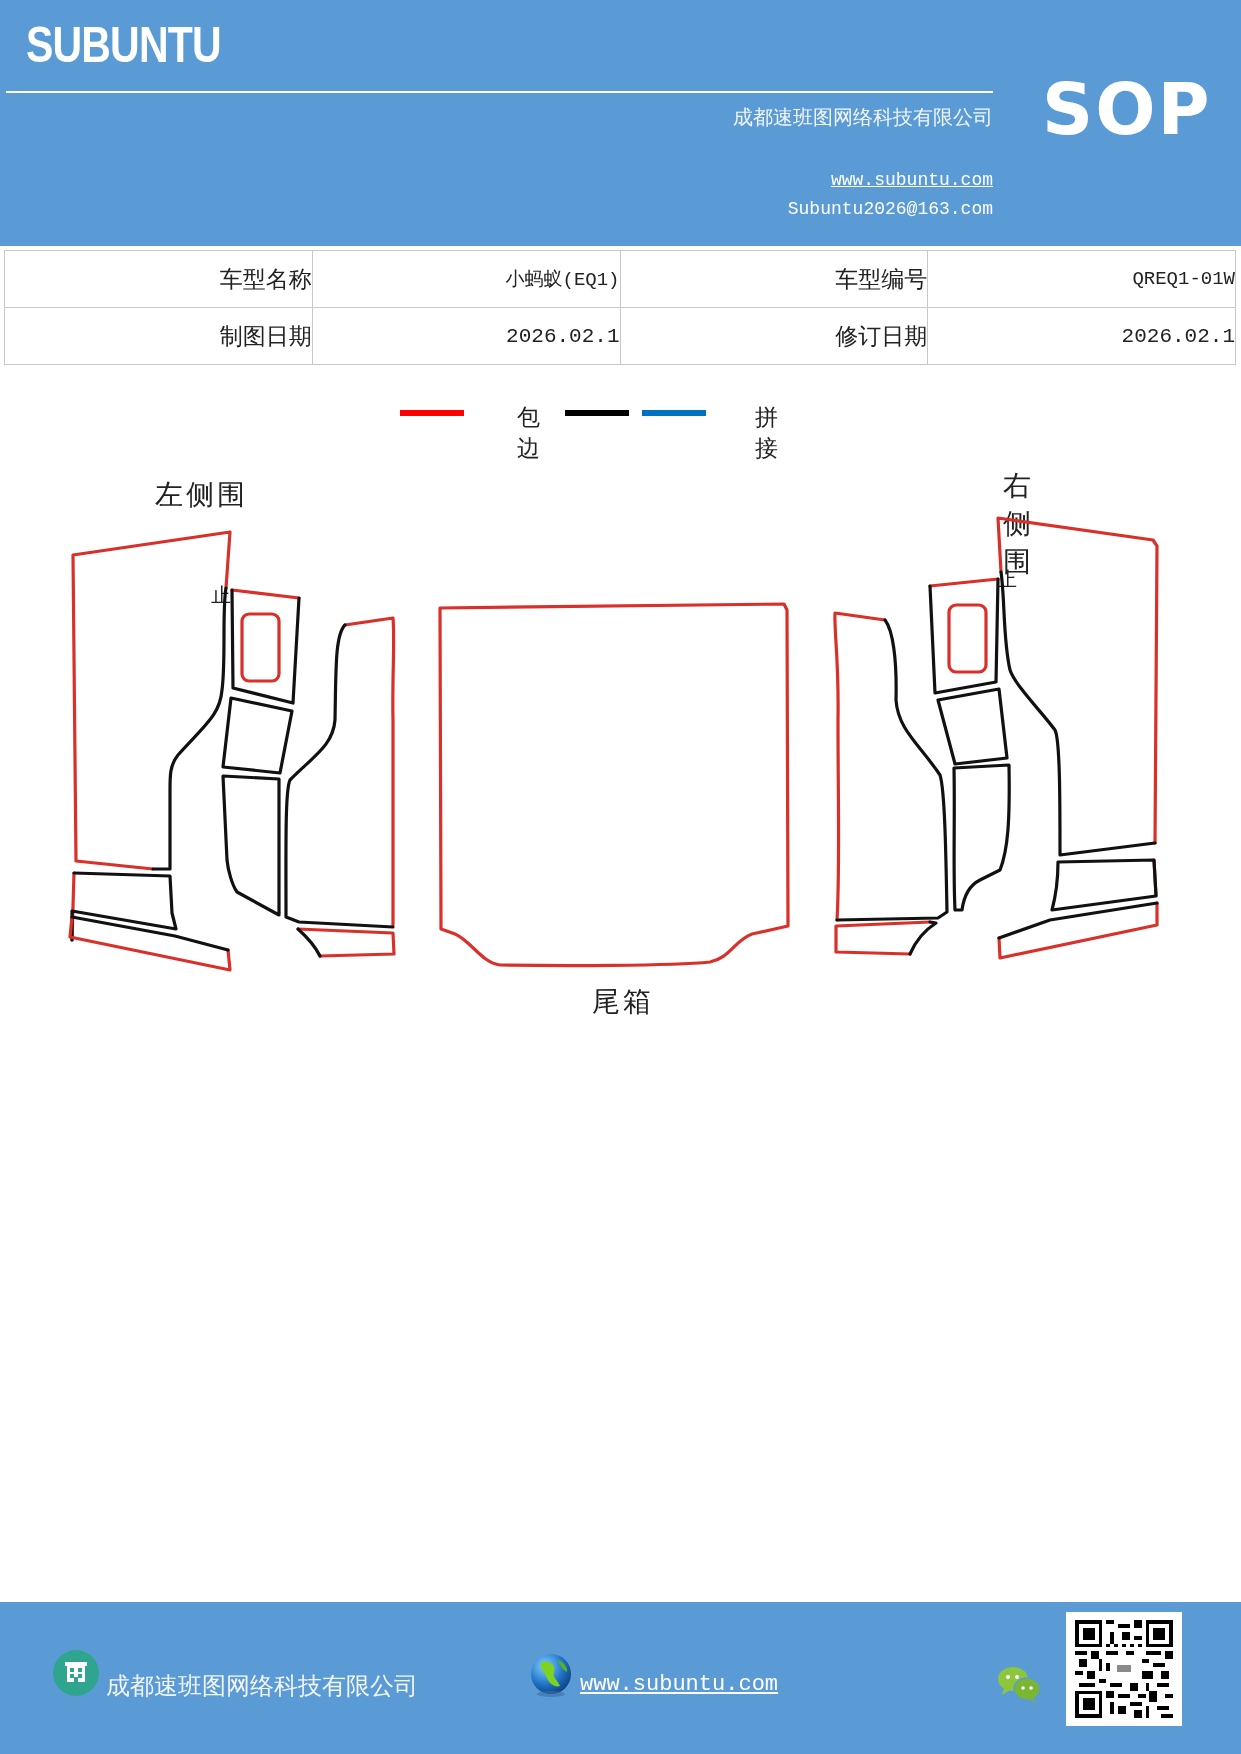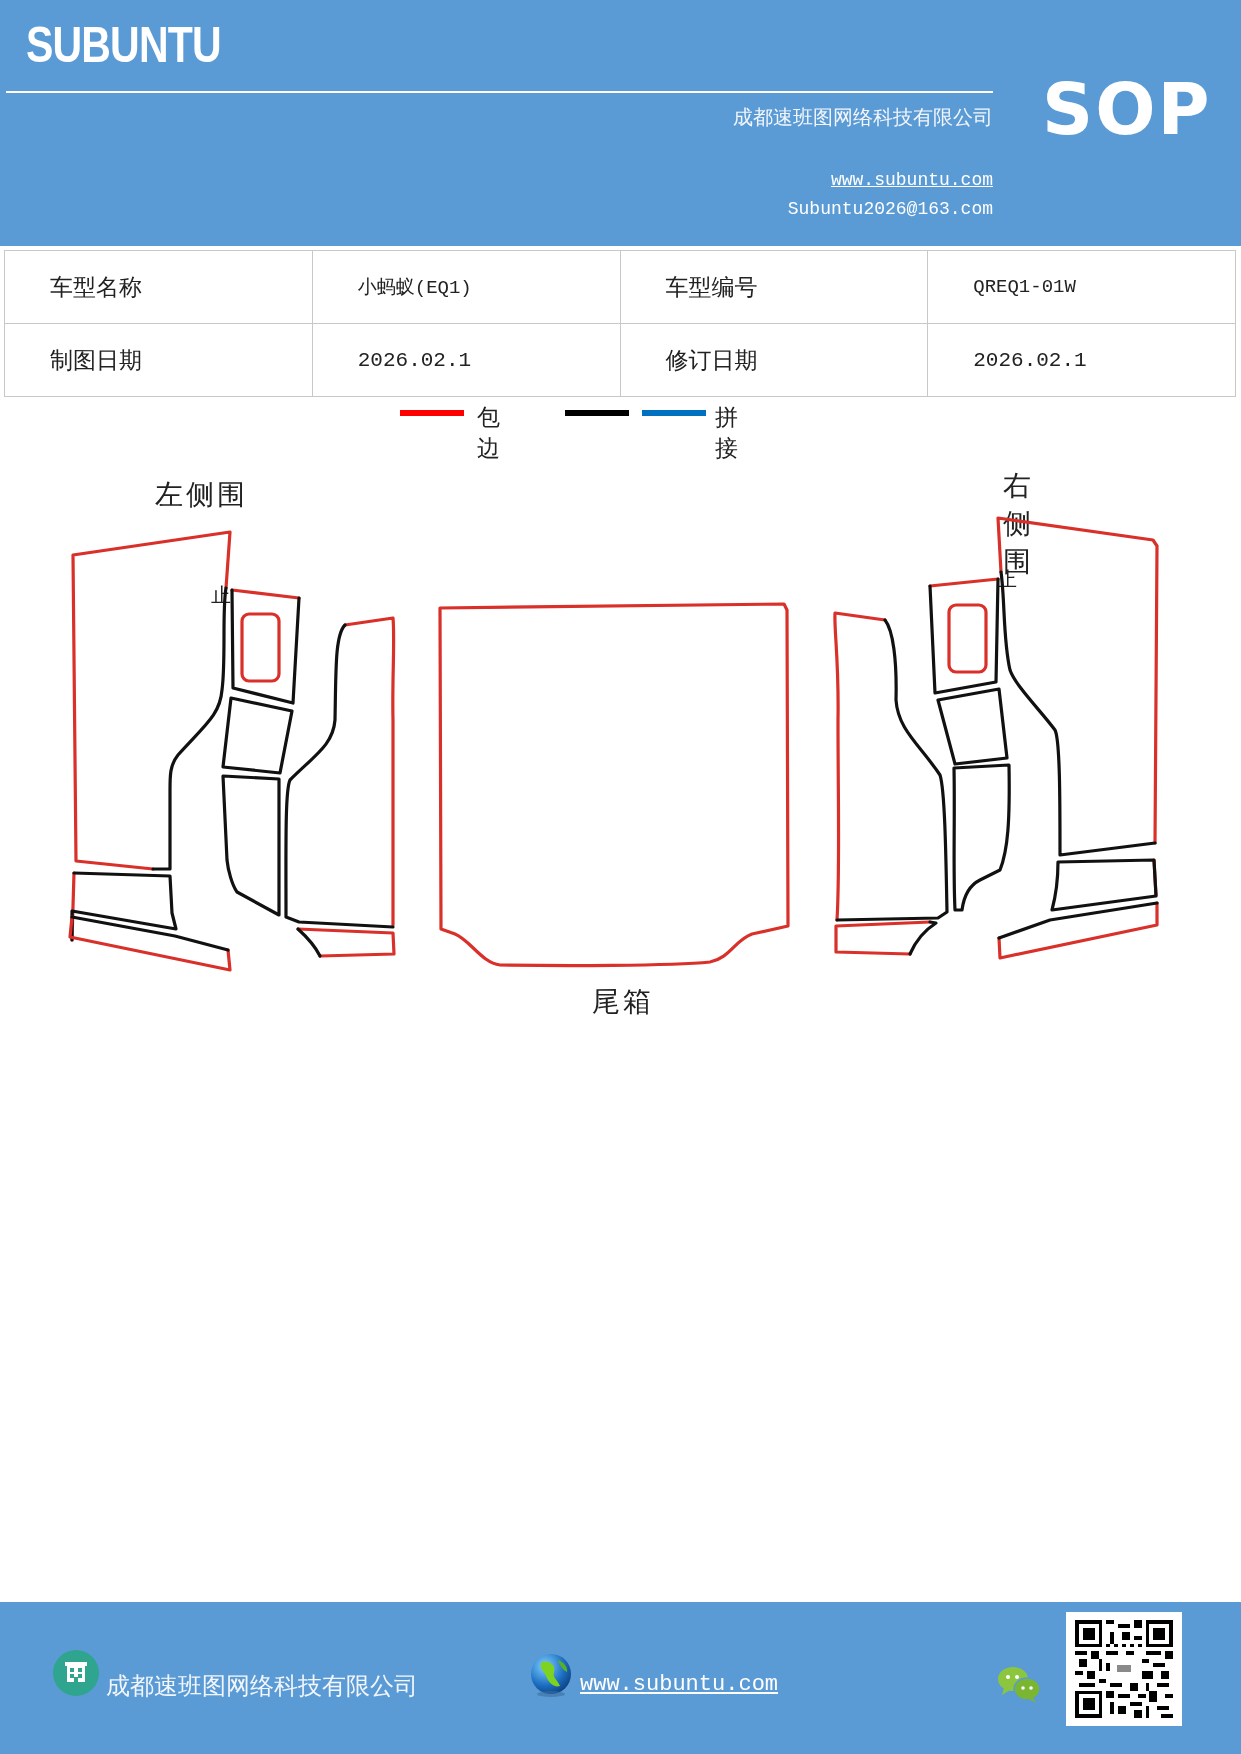--- a/index.html
+++ b/index.html
@@ -9,28 +9,28 @@
     .header { position: absolute; left: 0; top: 0; width: 1241px; height: 246px; background: #5b9bd5; }
     .brand { position: absolute; left: 26px; top: 16px; font-family: "Liberation Sans", sans-serif; font-weight: bold; font-size: 50px; color: #fff; letter-spacing: -1px; transform: scaleX(0.82); transform-origin: left top; }
     .header-rule { position: absolute; left: 6px; top: 91px; width: 987px; height: 2px; background: #ffffff; }
     .company { position: absolute; right: 248px; top: 104px; font-family: "DejaVu Serif", serif; font-size: 20px; color: #f2f6fb; }
     .doc-title { position: absolute; left: 30px; top: 146px; font-family: "DejaVu Serif", serif; font-size: 37px; color: #fff; }
     .website { position: absolute; right: 248px; top: 170px; font-family: "Liberation Mono", monospace; font-size: 18px; color: #fff; text-decoration: underline; }
     .email { position: absolute; right: 248px; top: 199px; font-family: "Liberation Mono", monospace; font-size: 18px; color: #fff; }
     .sop { position: absolute; left: 1042px; top: 68px; font-family: "DejaVu Sans", sans-serif; font-weight: bold; font-size: 71px; color: #fff; letter-spacing: 2px; }
 
     .info-table { position: absolute; left: 4px; top: 250px; width: 1232px; border-collapse: collapse; }
-    .info-table td { border: 1.5px solid #c8c8c8; height: 73px; width: 25%; text-align: left; vertical-align: middle; font-size: 22px; color: #222; padding-left: 45px; }
+    .info-table td { border: 1.5px solid #c8c8c8; height: 57px; width: 25%; text-align: right; vertical-align: middle; font-size: 22px; color: #222; padding-left: 45px; }
     .info-table td.label { font-family: "DejaVu Serif", serif; font-size: 23px; }
     .info-table td.value { font-family: Liberation Mono, monospace; font-size: 21px; }
     .info-table td.value.small { font-size: 19px; }
 
     .legend { position: absolute; top: 402px; left: 400px; height: 36px; }
     .legend-swatch { position: absolute; top: 8px; height: 6px; }
-    .legend-label { position: absolute; top: 0; font-family: "DejaVu Serif", serif; font-size: 23px; color: #222; }
+    .legend-label { position: absolute; top: 0; font-family: "DejaVu Serif", serif; font-size: 23px; color: #222; margin-left: 40px; }
 
     .diagram { position: absolute; left: 0; top: 440px; width: 1000px; height: 580px; }
     .part-label { position: absolute; font-family: "DejaVu Sans", sans-serif; font-size: 28px; color: #222; letter-spacing: 3px; }
     .stop-mark { position: absolute; font-family: "DejaVu Sans", sans-serif; font-size: 20px; color: #222; }
 
     .footer { position: absolute; left: 0; top: 1602px; width: 1241px; height: 152px; background: #5b9bd5; }
     .footer-company { position: absolute; left: 106px; top: 68px; font-family: "DejaVu Serif", serif; font-size: 24px; color: #f2f6fb; }
     .footer-website { position: absolute; left: 580px; top: 70px; font-family: "Liberation Mono", monospace; font-size: 22px; color: #fff; text-decoration: underline; }
     .icon-building { position: absolute; left: 53px; top: 48px; width: 46px; height: 46px; border-radius: 50%; background: #2fa58f; }
     .icon-globe { position: absolute; left: 528px; top: 50px; width: 46px; height: 46px; }

